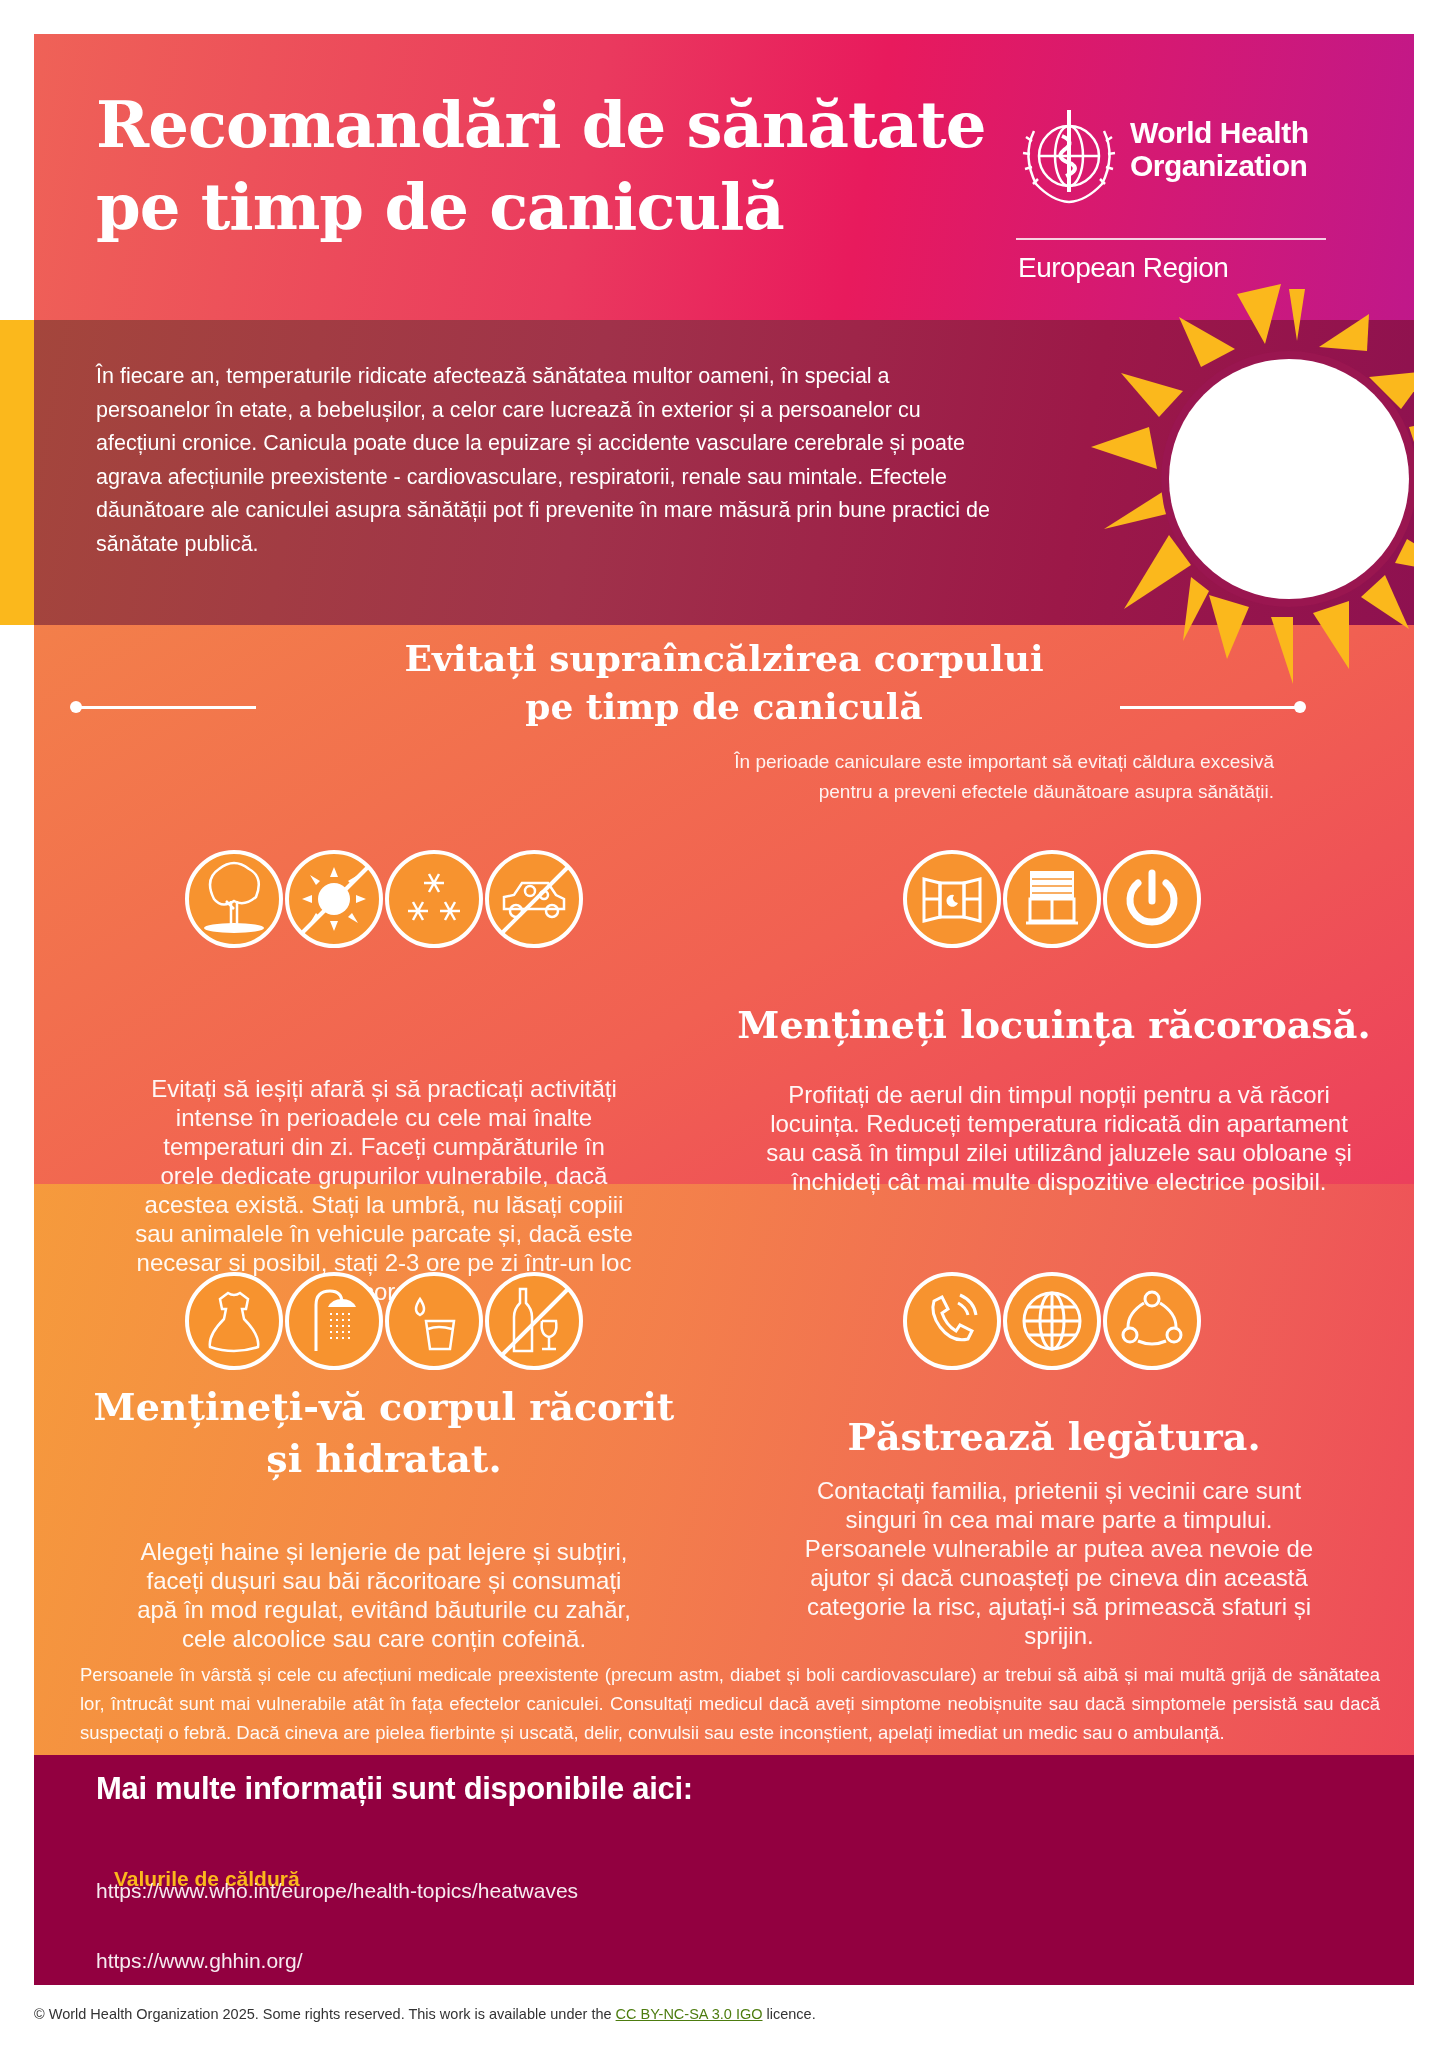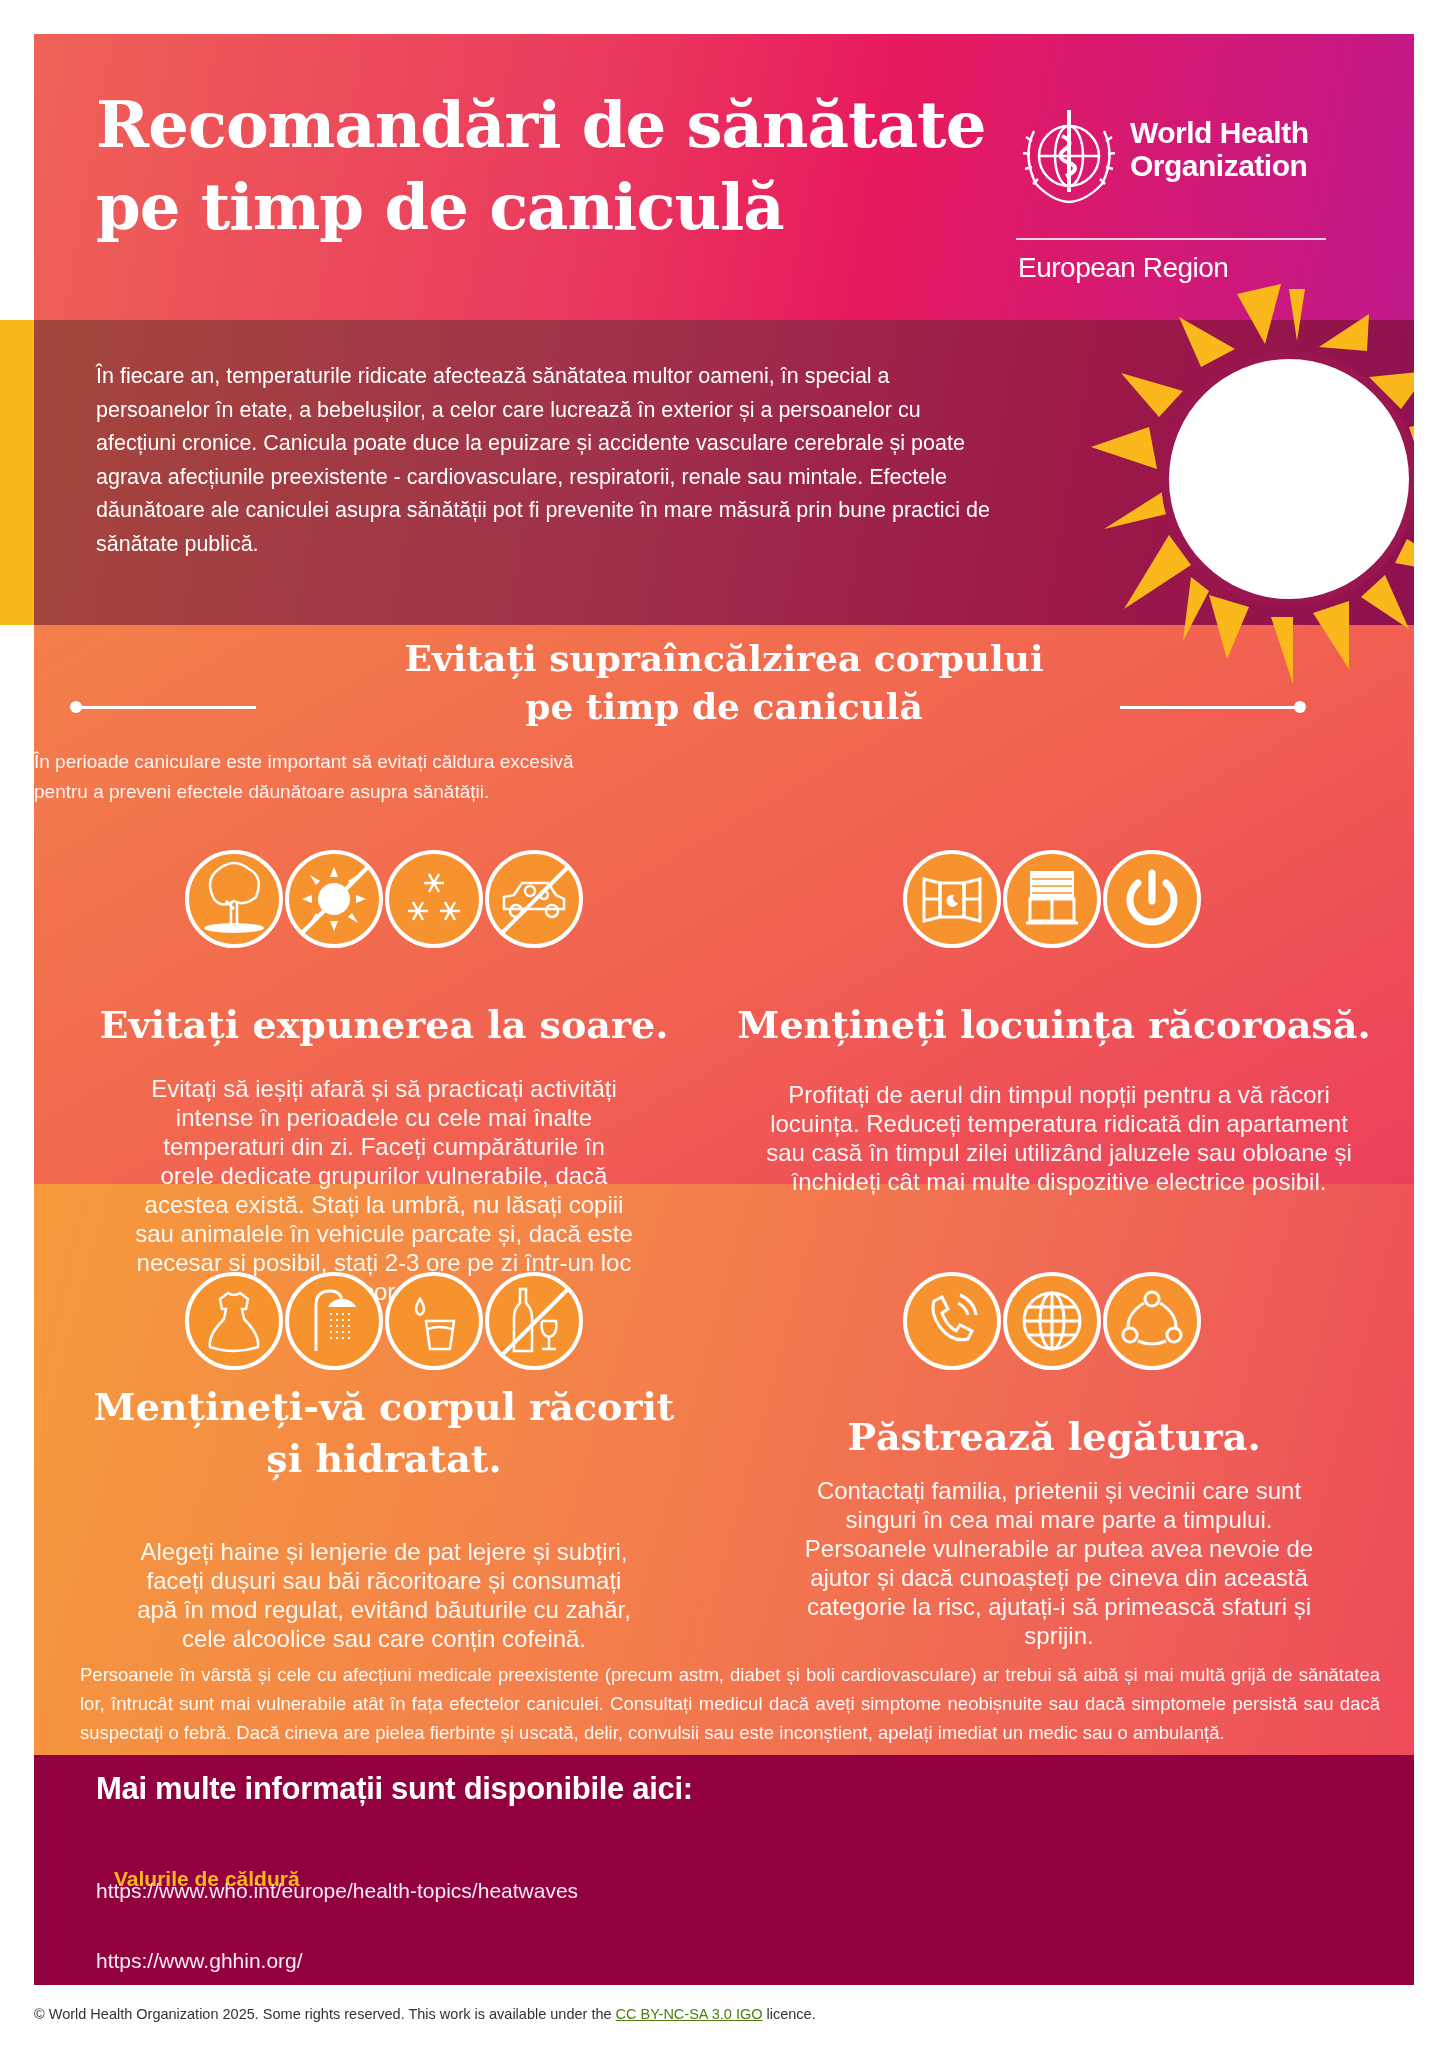--- a/index.html
+++ b/index.html
@@ -20,21 +20,21 @@
   .who { position:absolute; left:980px; top:72px; width:330px; color:#fff; }
   .who-emblem { position:absolute; left:0; top:0; width:110px; height:100px; }
   .who-name { position:absolute; left:116px; top:10px; font-family:"Liberation Sans", sans-serif; font-weight:bold; font-size:30px; line-height:33px; letter-spacing:-0.5px; }
   .who-rule { position:absolute; left:2px; top:132px; width:310px; height:2px; background:rgba(255,255,255,0.8); }
   .who-region { position:absolute; left:4px; top:146px; font-size:28px; letter-spacing:-0.5px; }
   .intro-text { position:absolute; left:62px; top:326px; width:900px; color:#fff; font-size:21.5px; line-height:33.5px; margin:0; }
   .sun { position:absolute; left:1050px; top:240px; width:410px; height:410px; }
   .sec-title { position:absolute; left:0; width:1380px; text-align:center; top:600px; color:#fff; font-family:"DejaVu Serif", serif; font-weight:bold; font-size:36px; line-height:48px; margin:0; }
   .deco-line { position:absolute; top:672px; height:3px; background:#fff; }
   .deco-dot { position:absolute; top:667px; width:12px; height:12px; border-radius:50%; background:#fff; }
-  .sec-sub { position:absolute; left:0; width:1240px; text-align:left; top:713px; color:#fff; font-size:19px; line-height:30px; opacity:0.92; margin:0; }
+  .sec-sub { position:absolute; left:0; width:1240px; text-align:right; top:713px; color:#fff; font-size:19px; line-height:30px; opacity:0.92; margin:0; }
   .icons { position:absolute; display:flex; }
   .ic { position:relative; width:100px; height:100px; margin-right:0px; }
   .ic svg { width:100%; height:100%; display:block; overflow:visible; }
   .card-title { position:absolute; color:#fff; font-family:"DejaVu Serif", serif; font-weight:bold; text-align:center; margin:0; }
   .card-text { position:absolute; color:#fff; font-size:24px; line-height:29px; text-align:center; margin:0; opacity:0.95; }
   .note { position:absolute; left:38px; top:1618px; width:1300px; color:#fff; font-size:18.5px; line-height:29px; text-align:justify; margin:8px; opacity:0.95; }
   .more { position:absolute; left:0; top:1721px; width:1380px; height:230px; background:#920040; }
   .more-title { position:absolute; left:62px; top:16px; color:#fff; font-weight:bold; font-size:31px; margin:0; letter-spacing:-0.3px; }
   .more-label { position:absolute; left:62px; color:#fbb81c; font-weight:bold; font-size:21px; margin:18px; }
   .more-url { position:absolute; left:62px; color:#fff; font-size:21px; margin:0; opacity:0.92; }
@@ -170,21 +170,20 @@
             <path d="M-30 10 L-30 -2 L-20 -4 L-12 -16 L14 -16 L22 -4 L30 0 L30 10 Z"></path>
             <circle cx="-18" cy="12" r="6"></circle>
             <circle cx="18" cy="12" r="6"></circle>
             <circle cx="-4" cy="-8" r="5"></circle>
             <circle cx="10" cy="-4" r="4"></circle>
           </g>
         <line x1="-32" y1="34" x2="34" y2="-32" stroke="#fff" stroke-width="4"></line>
         </svg>
     </div>
   </div>
-  <h3 class="card-title" style="left:40px; width:620px; top:968px; font-size:38px;">Evitați expunerea la soare.</h3>
   <p class="card-text" style="left:100px; width:500px; top:1040px;">Evitați să ieșiți afară și să practicați activități intense în perioadele cu cele mai înalte temperaturi din zi. Faceți cumpărăturile în orele dedicate grupurilor vulnerabile, dacă acestea există. Stați la umbră, nu lăsați copiii sau animalele în vehicule parcate și, dacă este necesar și posibil, stați 2-3 ore pe zi într-un loc răcoros.</p>
 
   <div class="icons" style="left:868px; top:815px;">
     <div class="ic">
       <svg viewBox="-50 -50 100 100">
           <circle r="47" fill="#f7932f" stroke="#fff" stroke-width="4"></circle>
         <g stroke="#fff" stroke-width="3" fill="none">
             <path d="M-28 -20 L-12 -16 L-12 18 L-28 22 Z M-28 0 H-12"></path>
             <path d="M28 -20 L12 -16 L12 18 L28 22 Z M28 0 H12"></path>
             <rect x="-12" y="-16" width="24" height="34"></rect>

